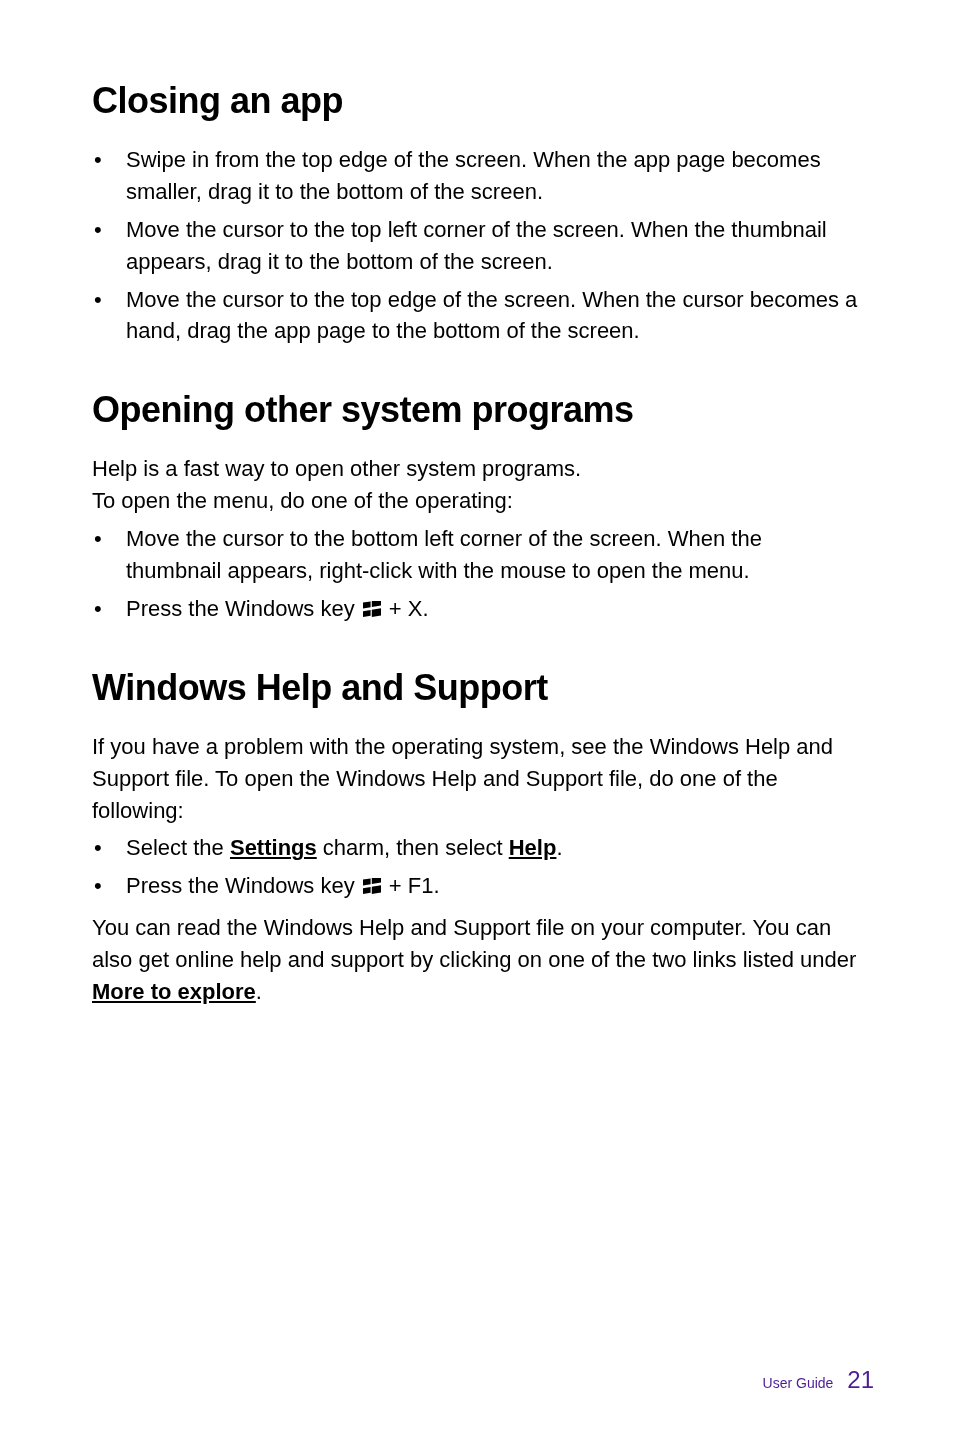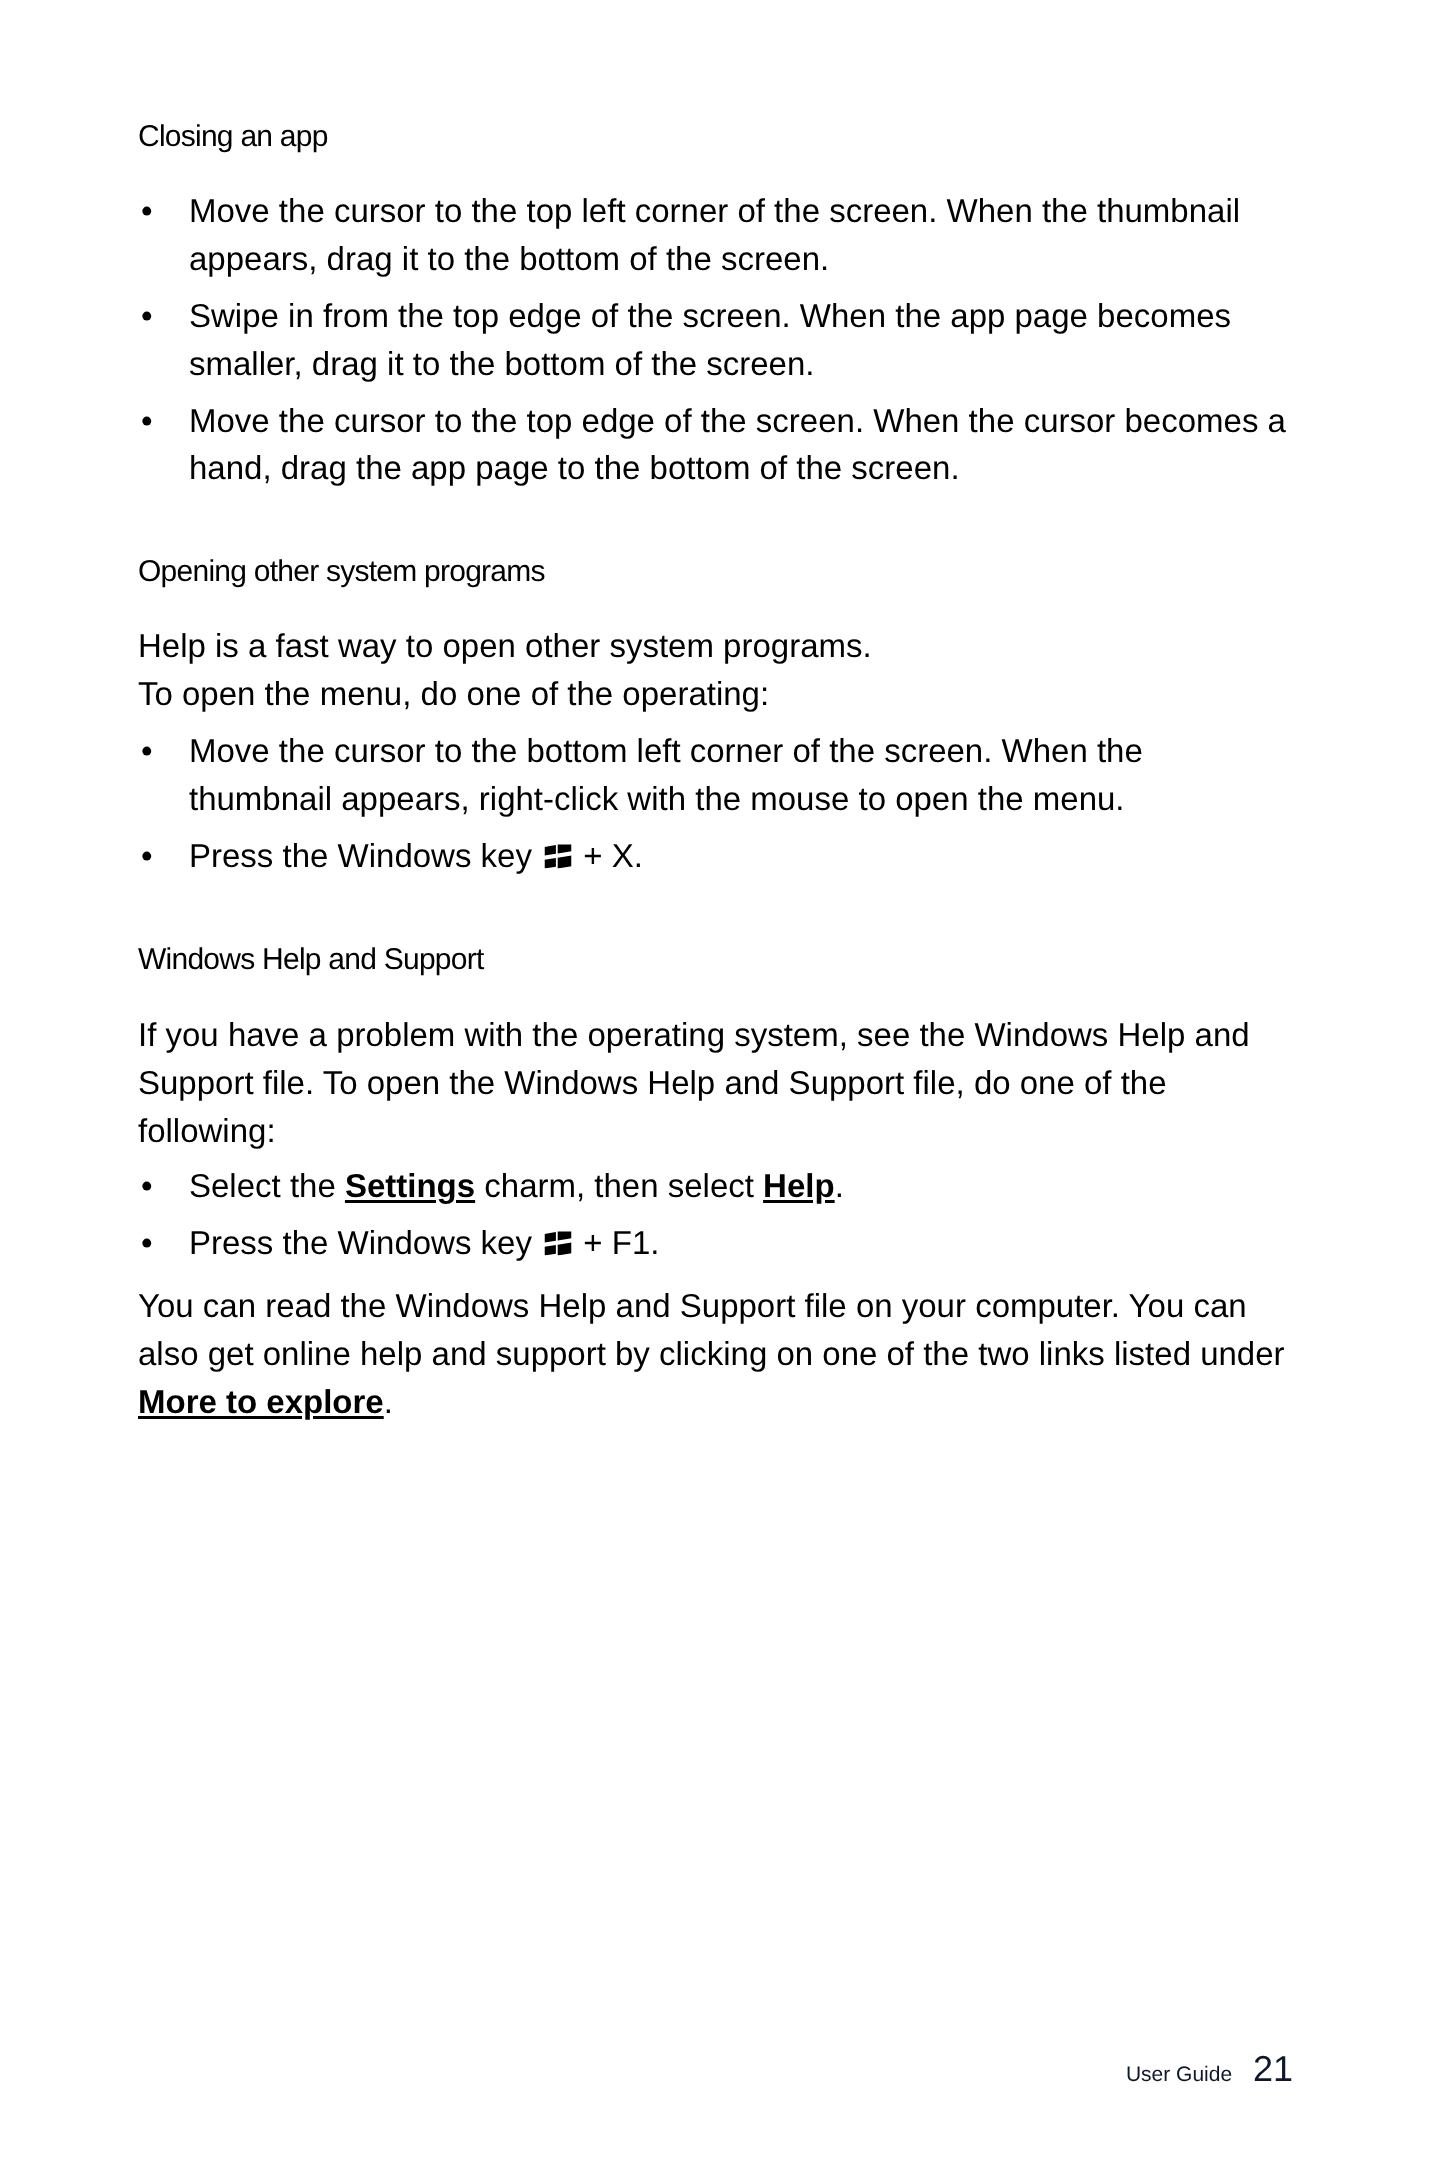--- a/index.html
+++ b/index.html
@@ -4,22 +4,22 @@
   <style>
     * { box-sizing: border-box; margin: 0; padding: 0; }
     html, body { width: 954px; height: 1452px; background: #fff; }
     body {
       font-family: Arial, Helvetica, sans-serif;
       color: #000;
       padding: 80px 92px 60px 92px;
       position: relative;
     }
     h2 {
-      font-size: 20px;
-      font-weight: normal;
+      font-size: 36px;
+      font-weight: bold;
       margin-bottom: 22px;
       letter-spacing: -0.5px;
     }
     .body-text {
       font-size: 22px;
       line-height: 1.45;
       font-weight: 300;
     }
     .intro { margin-bottom: 4px; }
     ul { list-style: none; margin-bottom: 10px; }
@@ -43,39 +43,39 @@
     .bold { font-weight: bold; text-decoration: underline; }
     .win-icon {
       display: inline-block;
       vertical-align: -1px;
       margin: 0 2px;
     }
     .win-icon svg { display: block; }
     .footer {
       position: absolute;
       bottom: 58px;
-      right: 92px;
+      right: 80px;
       font-size: 14px;
-      color: #0f172a;
+      color: #4c1d95;
     }
     .footer .pnum {
       font-size: 24px;
       margin-left: 10px;
       font-weight: 300;
     }
     .after-list { margin-top: 1px; }
   </style>
 </head>
 <body>
 
 <div class="section">
   <h2>Closing an app</h2>
   <ul>
+    <li>Swipe in from the top edge of the screen. When the app page becomes smaller, drag it to the bottom of the screen.</li>
     <li>Move the cursor to the top left corner of the screen. When the thumbnail appears, drag it to the bottom of the screen.</li>
-    <li>Swipe in from the top edge of the screen. When the app page becomes smaller, drag it to the bottom of the screen.</li>
     <li>Move the cursor to the top edge of the screen. When the cursor becomes a hand, drag the app page to the bottom of the screen.</li>
   </ul>
 </div>
 
 <div class="section">
   <h2>Opening other system programs</h2>
   <p class="body-text">Help is a fast way to open other system programs.</p>
   <p class="body-text intro">To open the menu, do one of the operating:</p>
   <ul>
     <li>Move the cursor to the bottom left corner of the screen. When the thumbnail appears, right-click with the mouse to open the menu.</li>

